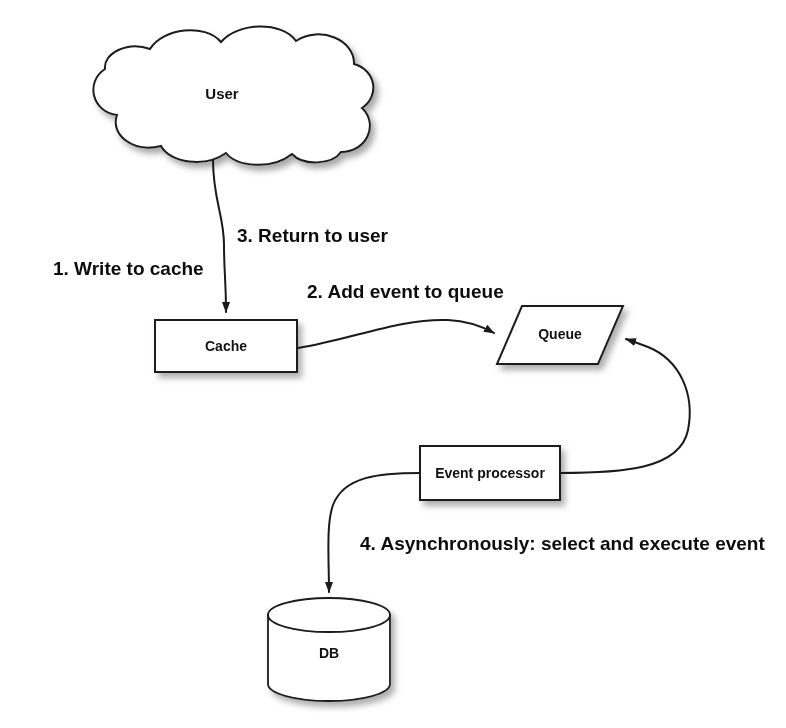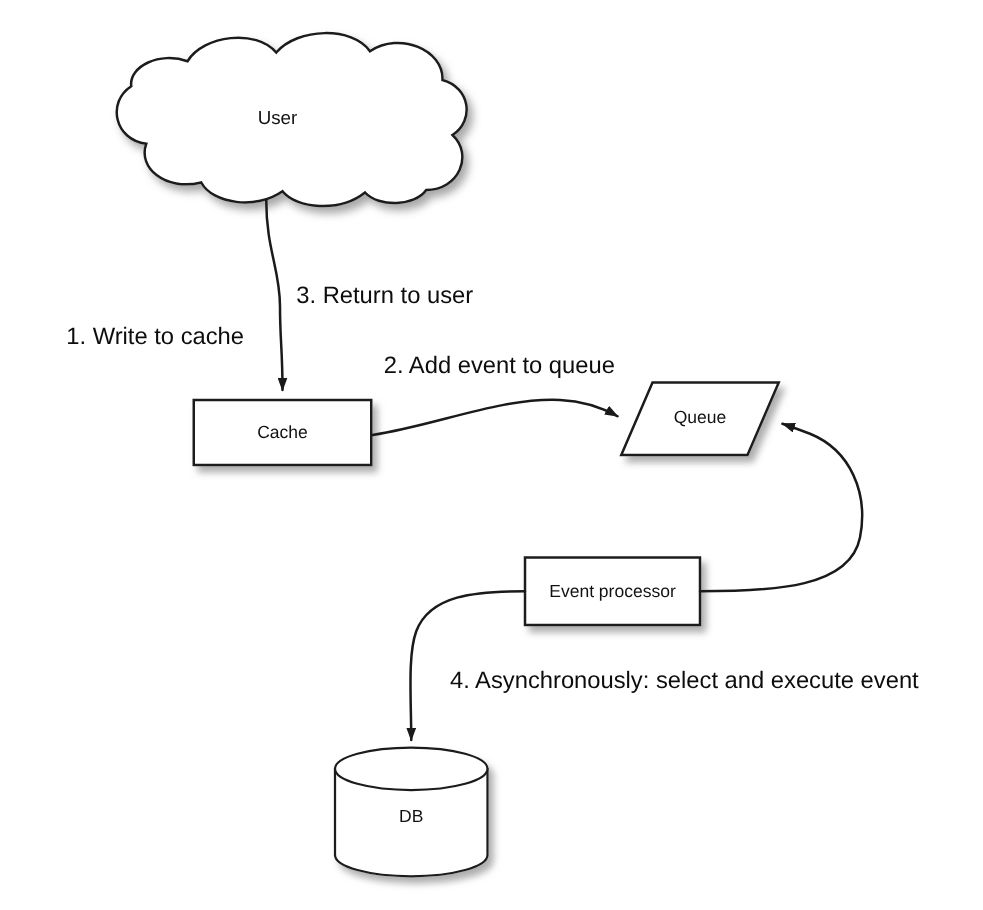--- a/index.html
+++ b/index.html
@@ -13,20 +13,21 @@
     position: relative;
     overflow: hidden;
     font-family: "Liberation Sans", sans-serif;
   }
   #diagram-root {
     position: absolute;
     left: 0;
     top: 0;
     width: 786px;
     height: 728px;
+    font-weight: bold;
   }
   svg#diagram-svg {
     display: block;
     width: 786px;
     height: 728px;
   }
   .node-shape {
     fill: #ffffff;
     stroke: #1a1a1a;
     stroke-width: 2;

